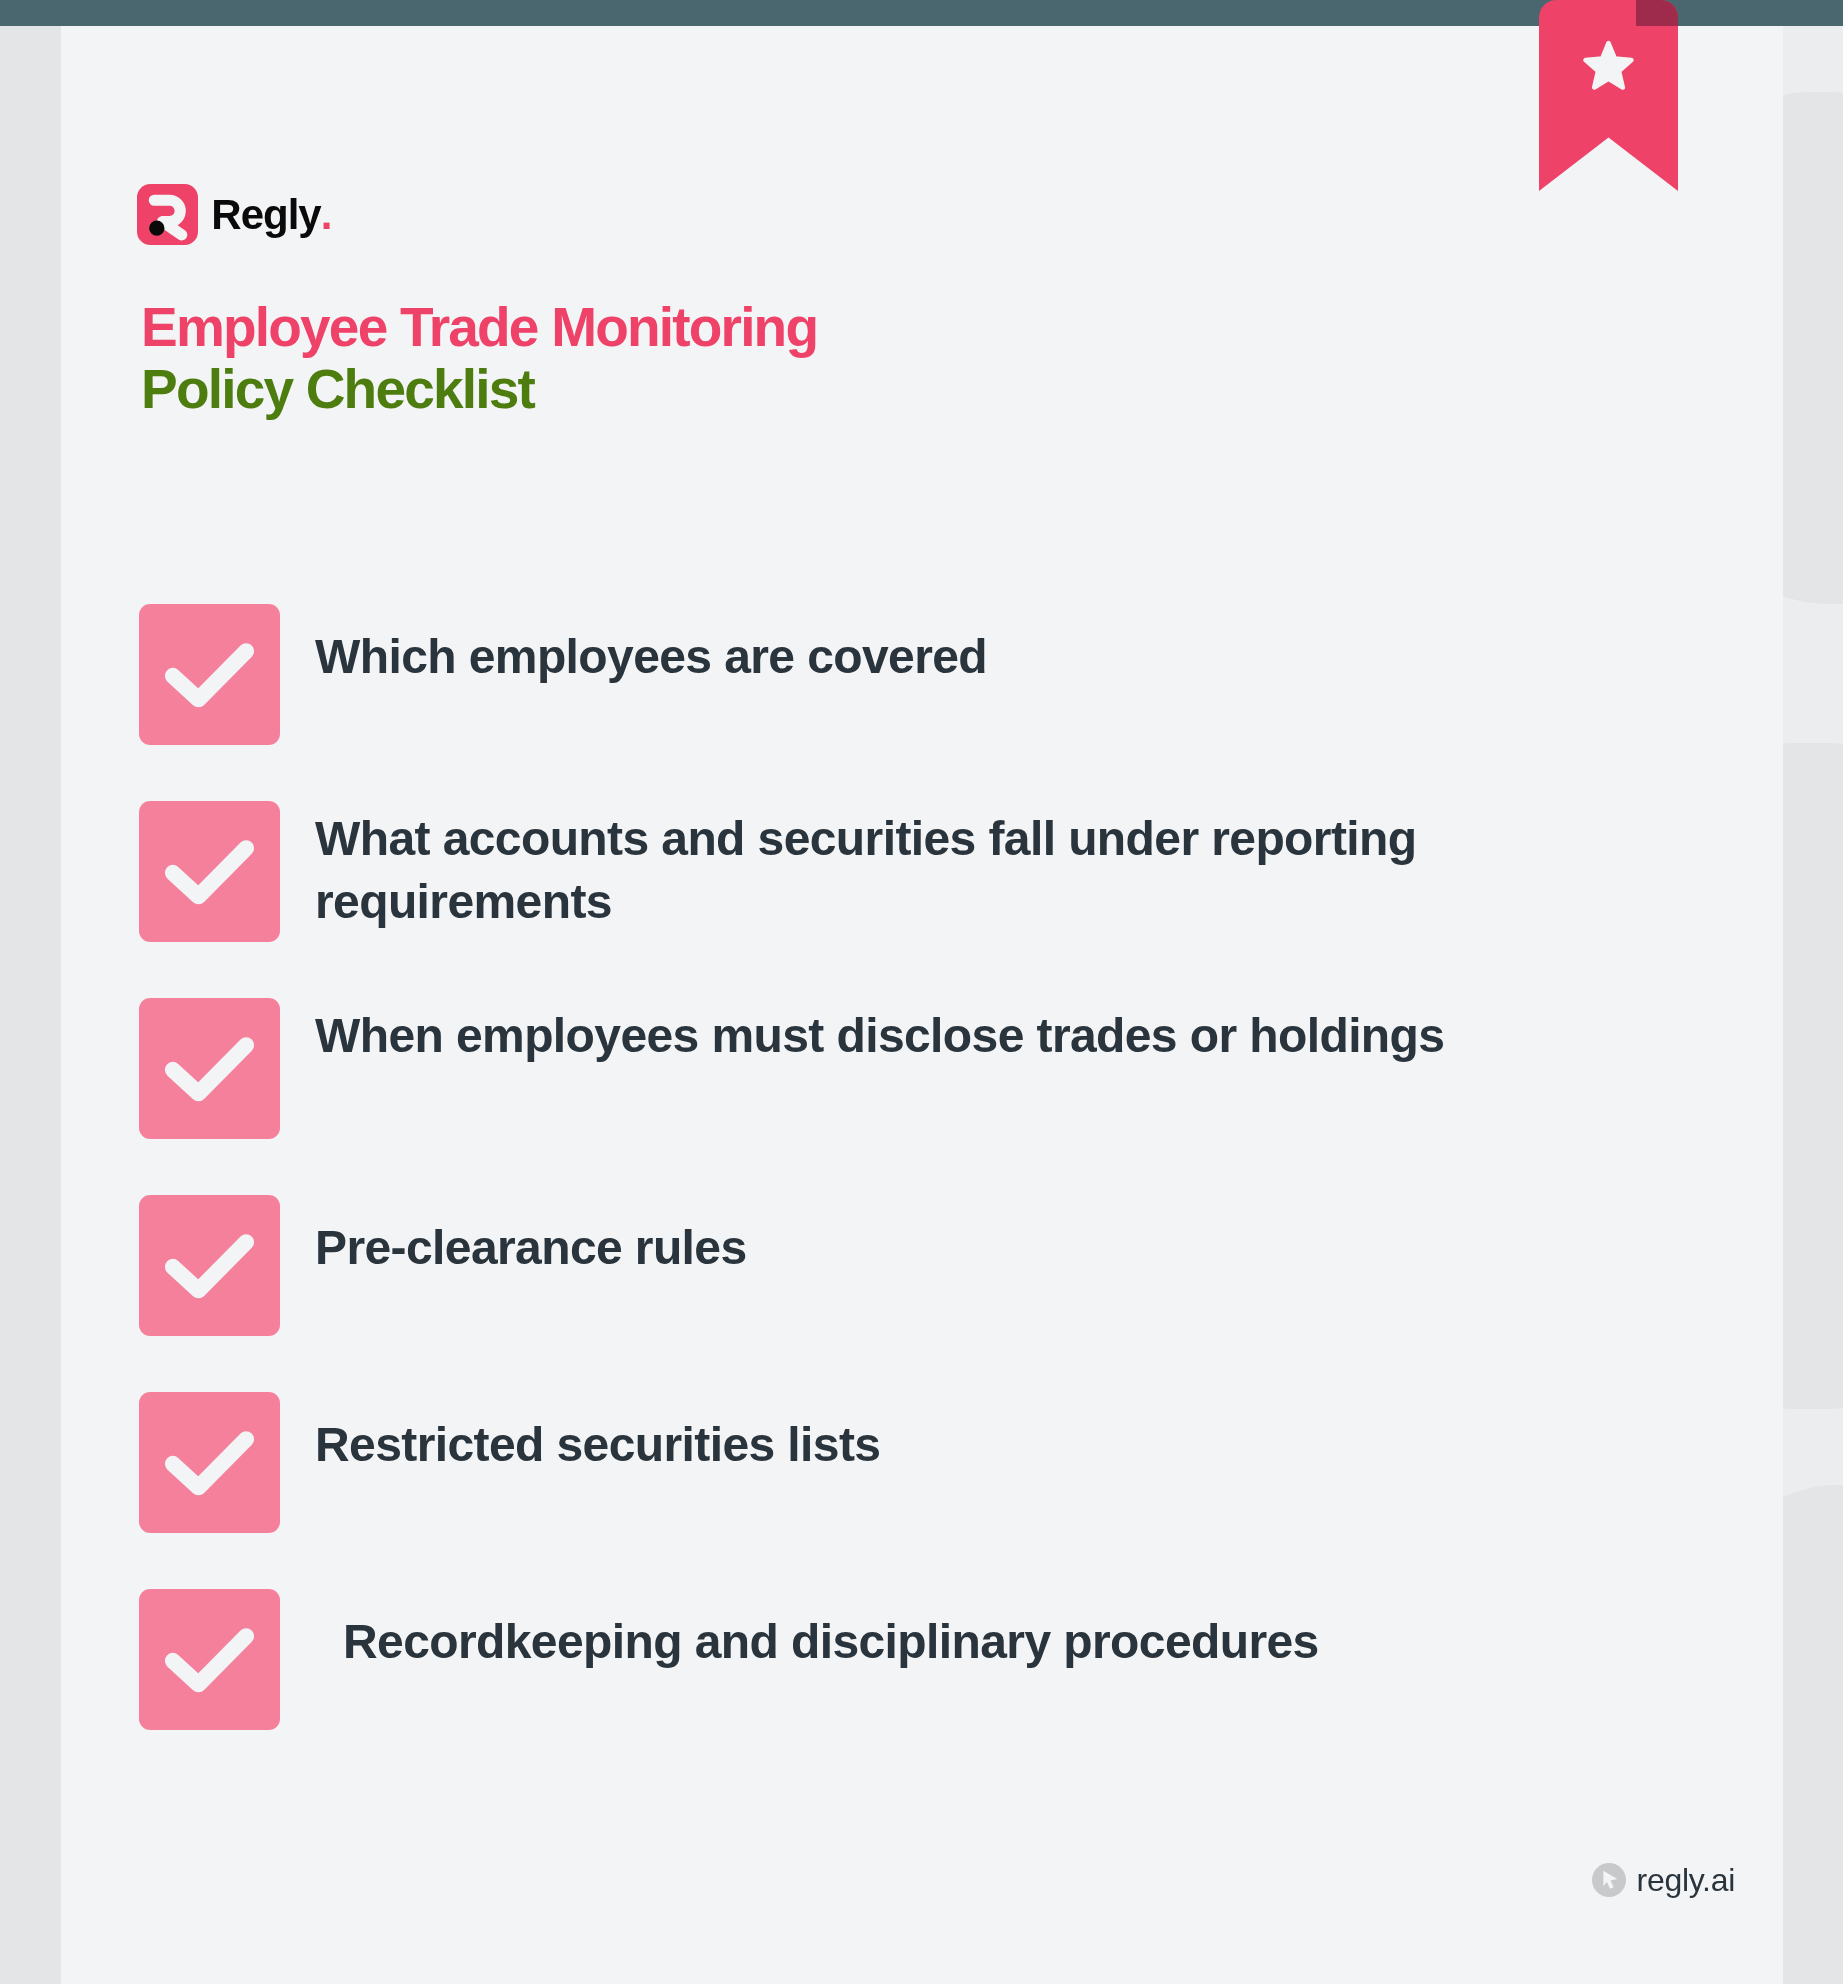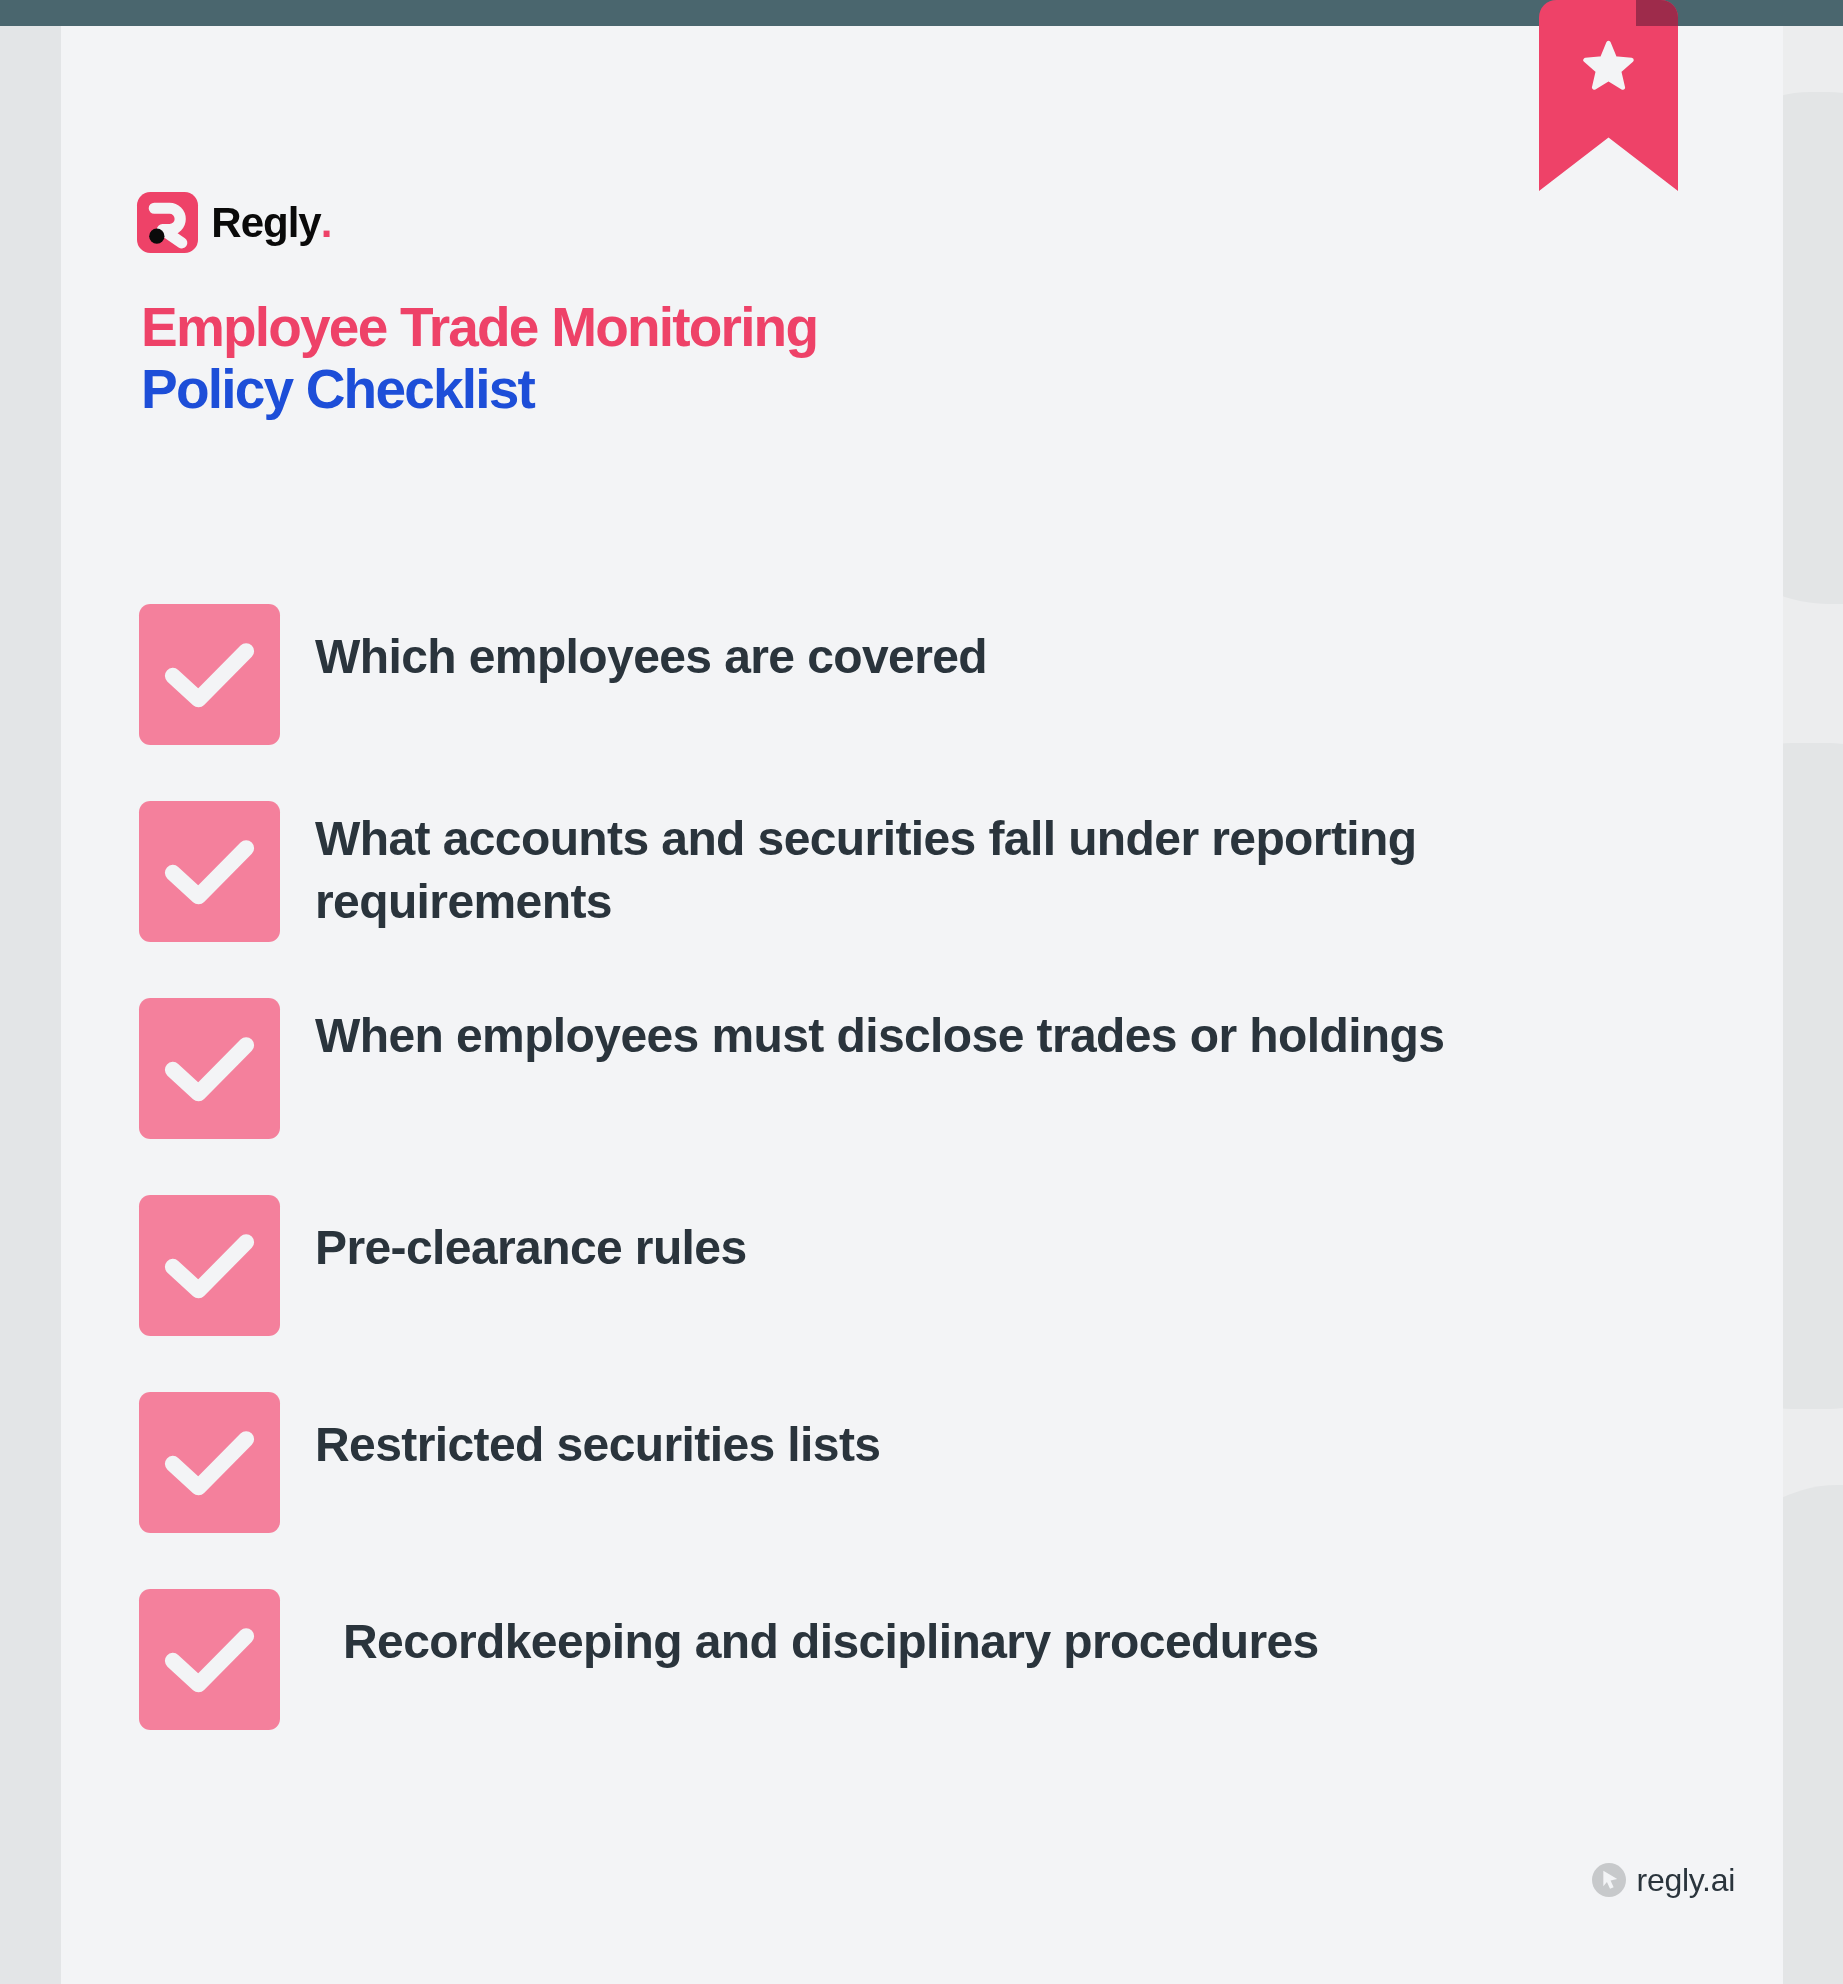--- a/index.html
+++ b/index.html
@@ -107,21 +107,20 @@
 
   
   .logo-row {
     position: absolute;
     left: 137px;
     top: 184px;
     display: flex;
     align-items: center;
     gap: 13.3px;
     z-index: 6;
-    margin-top: 8px;
   }
   .logo-mark {
     width: 61px;
     height: 61px;
     border-radius: 13.3px;
     background: #EE4268;
     position: relative;
     flex: none;
   }
   .logo-mark svg { position: absolute; left: 0; top: 0; }
@@ -147,21 +146,21 @@
     width: 1485px;
   }
   .title-line {
     font-size: 55px;
     font-weight: bold;
     letter-spacing: -1.8px;
     line-height: 1.12;
     margin: 0;
   }
   .title-line.pink  { color: #EE4268; }
-  .title-line.dark  { color: #1d4ed8; }
+  .title-line.dark  { color: #4d7c0f; }
 
   
   .checklist {
     position: absolute;
     left: 139px;
     top: 604px;
     width: 1536px;
     z-index: 6;
   }
   .check-item {

